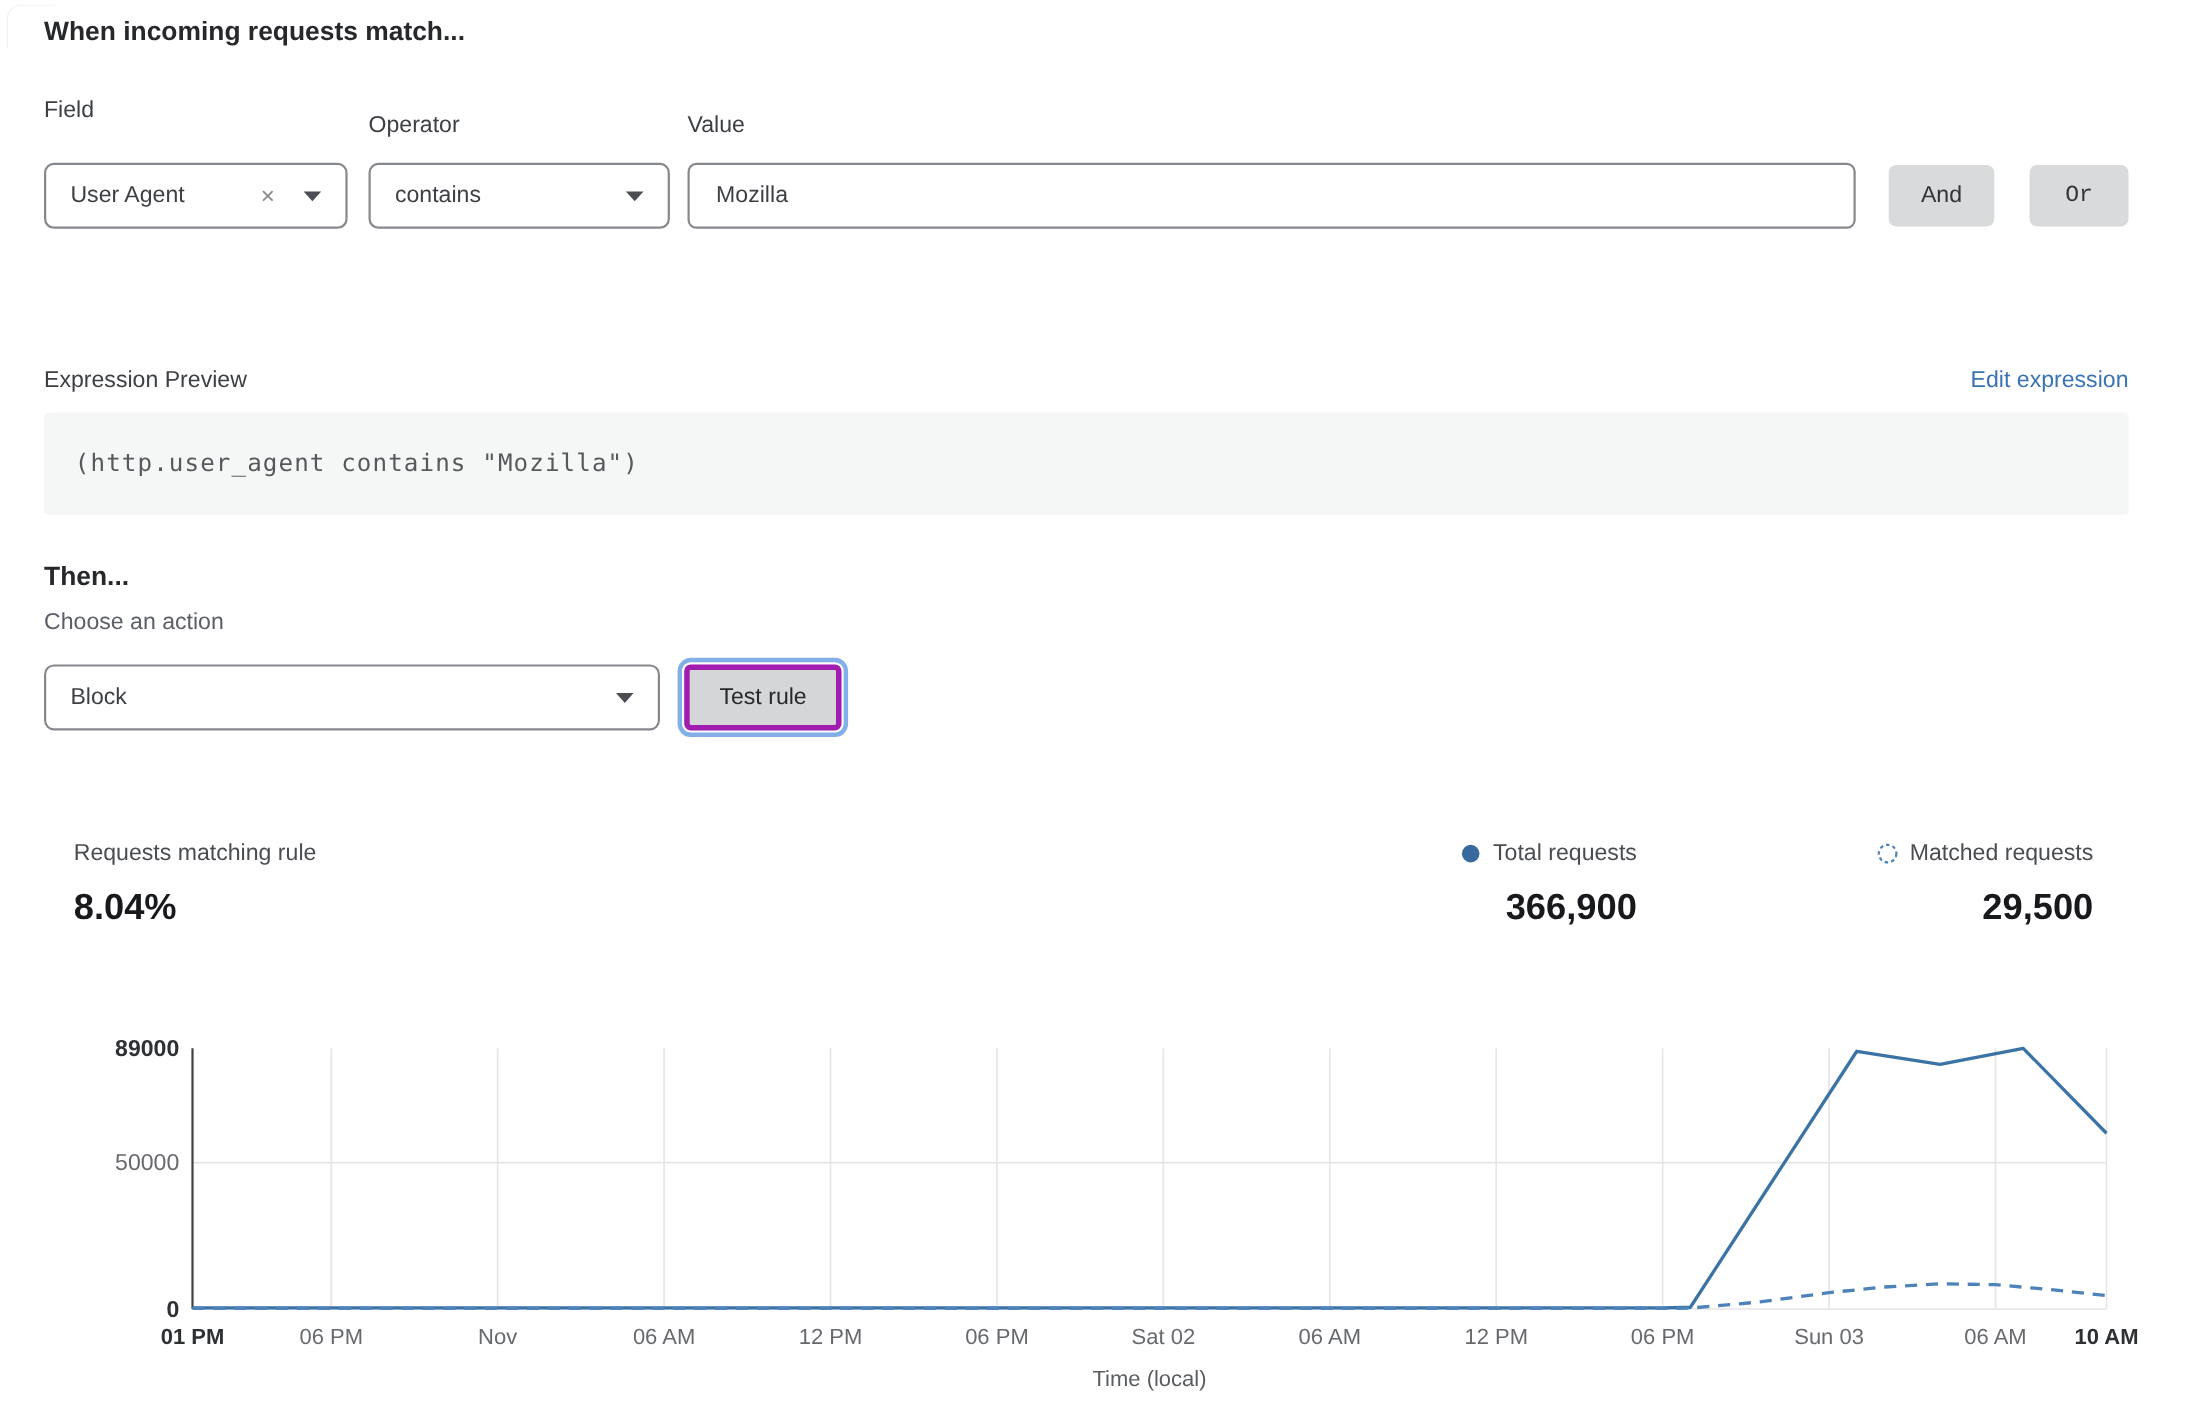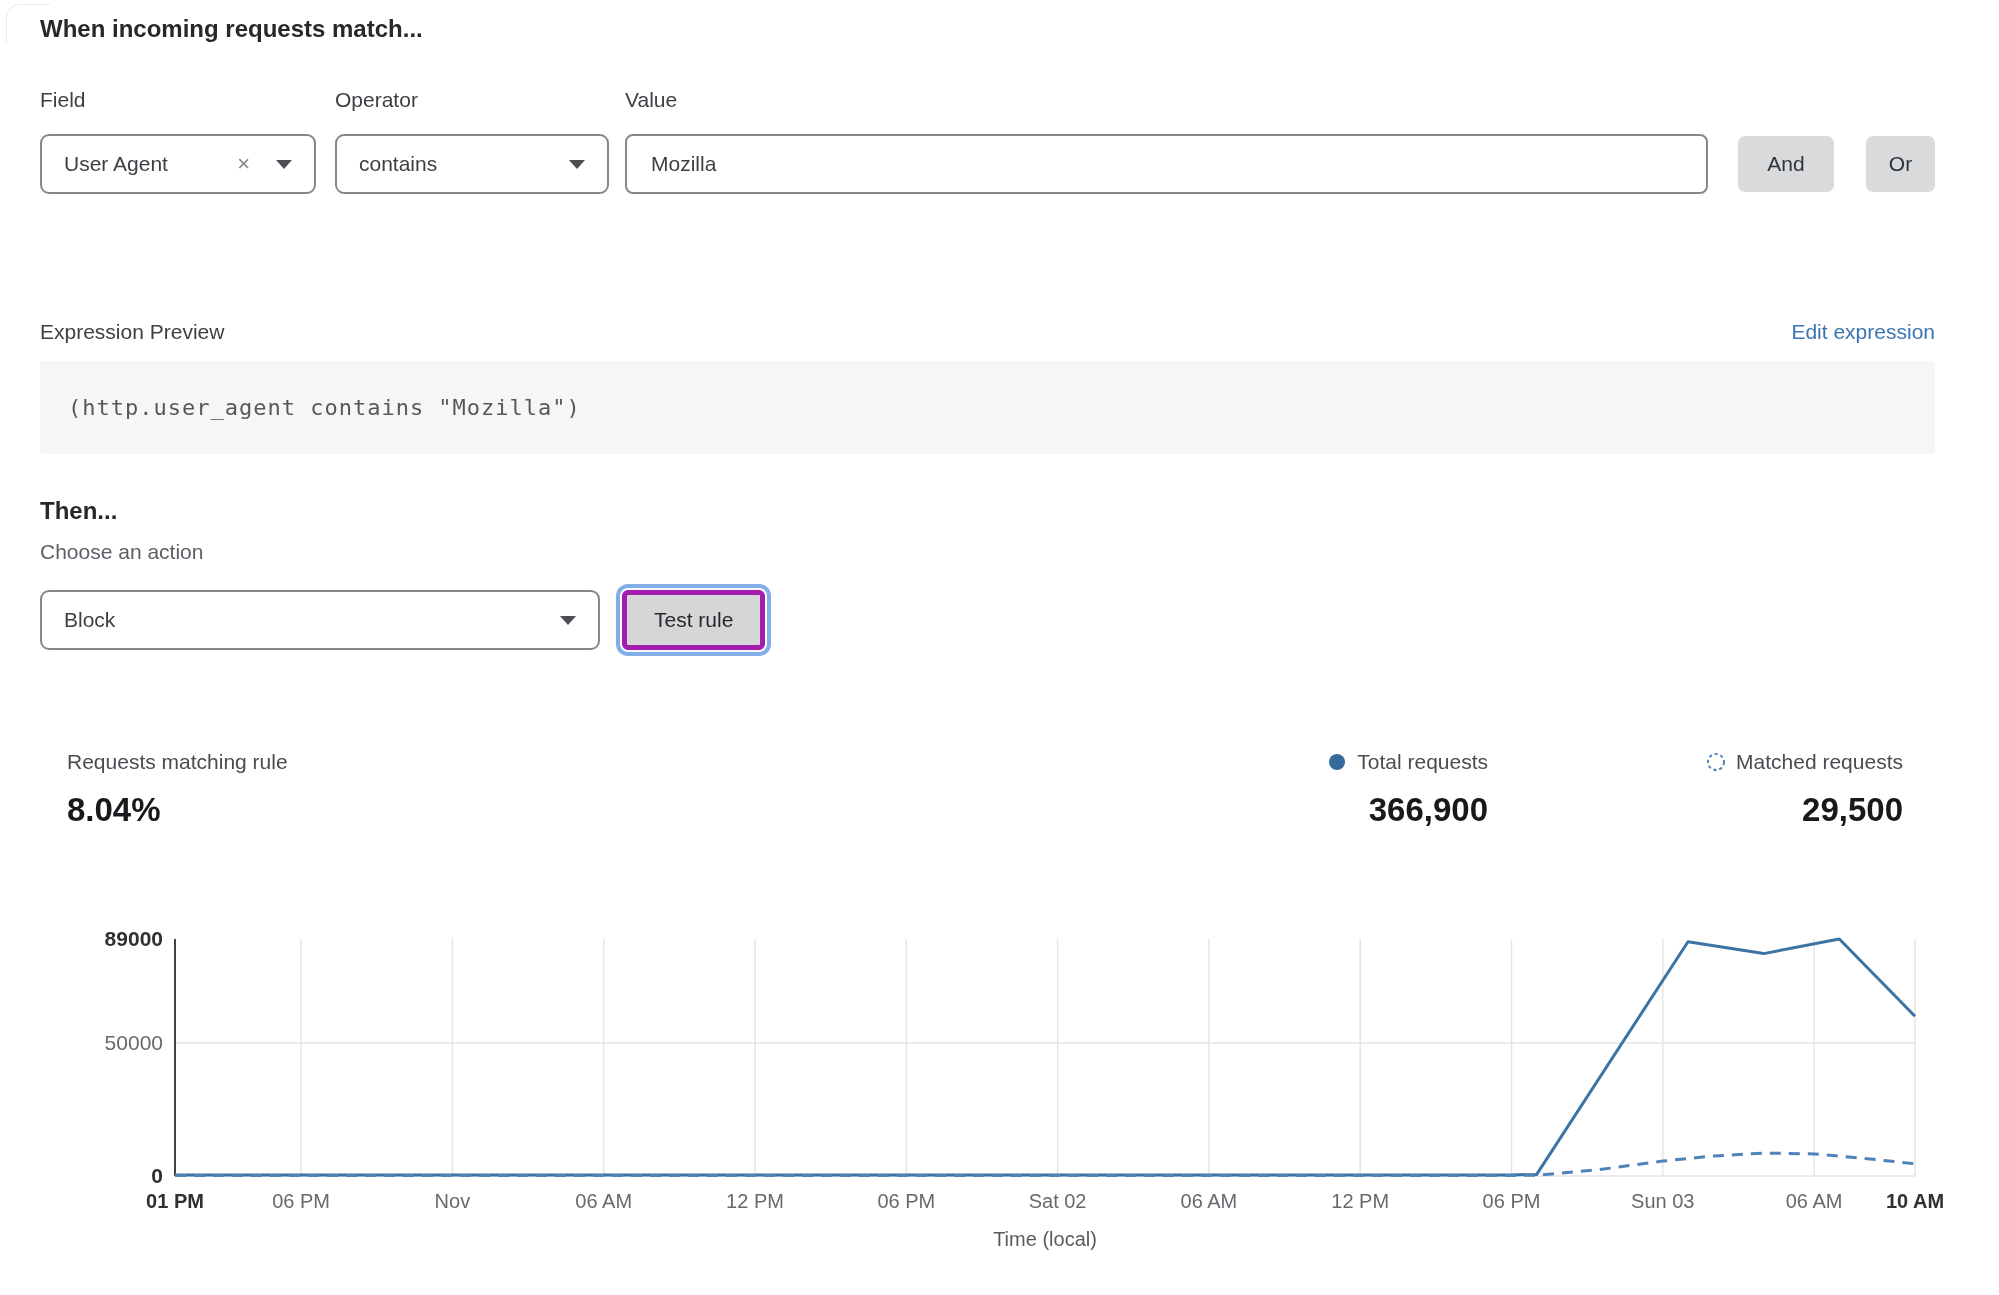--- a/index.html
+++ b/index.html
@@ -17,40 +17,40 @@
   body{font-family:"Liberation Sans",sans-serif;color:var(--text-mid);position:relative;}
   .corner-artifact{position:absolute;top:4px;left:6px;width:44px;height:40px;
     border-top:1px solid #ececec;border-left:1px solid #ececec;border-top-left-radius:14px;}
   .page{padding:16px 64px 0 40px;position:relative;}
 
   h1,h2{font-size:24px;font-weight:700;color:var(--text-dark);line-height:26px;}
 
   .builder-row{display:flex;align-items:flex-end;margin-top:46px;gap:0;}
   .fg{display:flex;flex-direction:column;}
   .fg label{font-size:21px;color:var(--text-mid);margin-bottom:22px;}
-  .fg.field{width:276px;margin-right:19px;}
+  .fg.field{width:276px;margin-right:19px;gap:14px;}
   .fg.op{width:274px;margin-right:16px;}
   .fg.val{flex:1;margin-right:30px;}
 
   .select{height:60px;border:2px solid var(--border-gray);border-radius:9px;background:#fff;
     display:flex;align-items:center;padding:0 22px;font-size:21px;color:var(--text-mid);cursor:pointer;}
   .select .val-text{flex:0 0 auto;}
   .select .spacer{flex:1;}
   .clear-x{font-size:22px;color:#85878a;margin-right:26px;line-height:1;}
   .chev{width:0;height:0;border-left:8px solid transparent;border-right:8px solid transparent;
     border-top:9px solid #4b4f54;flex:0 0 auto;}
 
   .text-input{height:60px;border:2px solid var(--border-gray);border-radius:8px;background:#fff;
     font-size:21px;color:var(--text-mid);padding:0 24px;width:100%;outline:none;
     font-family:"Liberation Sans",sans-serif;}
 
   .gray-btn{height:56px;background:var(--btn-gray);border:none;border-radius:7px;
     font-size:21px;color:#30353a;font-family:"Liberation Sans",sans-serif;cursor:pointer;margin-bottom:2px;}
   .and-btn{width:96px;margin-right:32px;}
-  .or-btn{width:69px;}
+  .or-btn{width:90px;font-family:Liberation Mono, monospace;}
 
   .expr-head{margin-top:126px;display:flex;align-items:baseline;}
   .expr-label{font-size:21px;color:var(--text-mid);}
   .expr-head .flex-sp{flex:1;}
   .edit-link{font-size:21px;color:var(--link-blue);text-decoration:none;cursor:pointer;}
 
   .code-box{margin-top:17px;height:93px;background:var(--code-bg);border-radius:4px;
     display:flex;align-items:center;padding:0 28px;}
   .code-box code{font-family:"DejaVu Sans Mono","Liberation Mono",monospace;
     font-size:22px;color:#56585c;letter-spacing:1px;}

